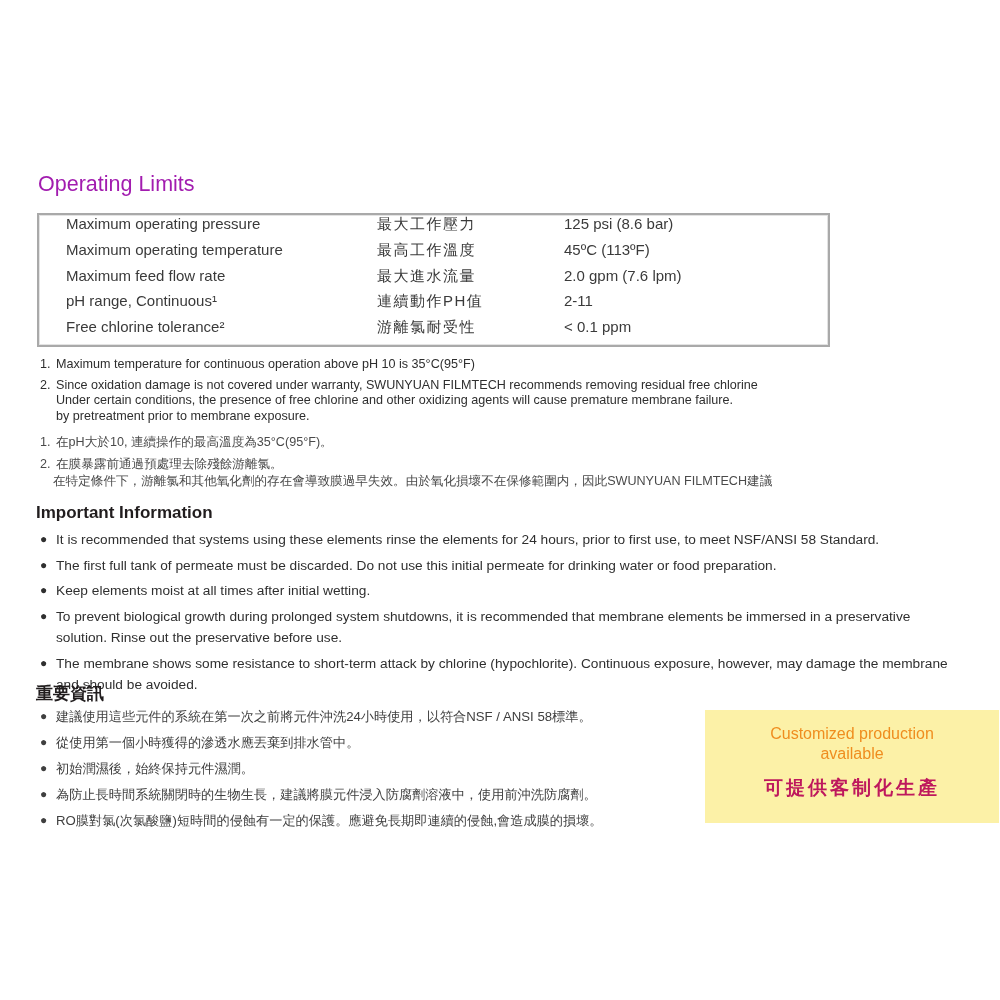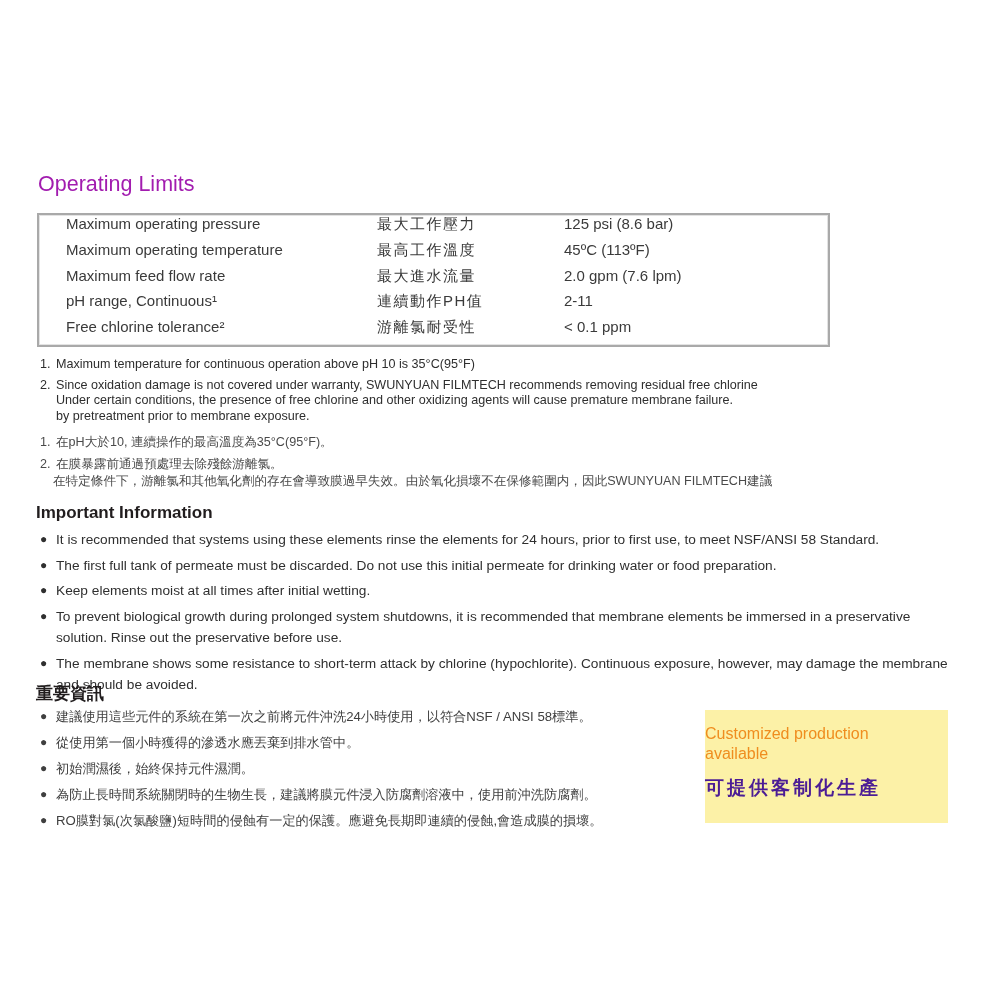--- a/index.html
+++ b/index.html
@@ -41,26 +41,27 @@
   }
   .bullets{position:absolute;left:40px;margin:0;padding:0;list-style:none;}
   .bul{display:flex;margin-bottom:4px;line-height:21.5px;font-size:13.7px;color:#2f2f2f;}
   .bul .dot{flex:none;width:16px;font-size:12px;}
   .bullets-en{top:529px;width:925px;}
   .bullets-zh{top:708px;width:660px;}
   .bullets-zh .bul{line-height:17px;margin-bottom:9px;font-size:13.2px;color:#3f3f3f;}
 
   .promo{
     position:absolute;left:705px;top:710px;
-    width:243px;height:113px;
+    width:294px;height:113px;
     background:#FCF1A7;
+    text-align:center;
   }
   .promo-en{margin-top:14px;font-size:16px;line-height:20px;color:#EF8D1F;}
   .promo-en span{display:block;}
-  .promo-zh{margin-top:11px;font-size:19px;font-weight:bold;letter-spacing:3px;color:#4c1d95;}
+  .promo-zh{margin-top:11px;font-size:19px;font-weight:bold;letter-spacing:3px;color:#be185d;}
 </style>
 </head>
 <body>
 
 <div class="page">
 
   <h1 class="title">Operating Limits</h1>
 
   <div class="limits-box">
     <div class="lrow">

